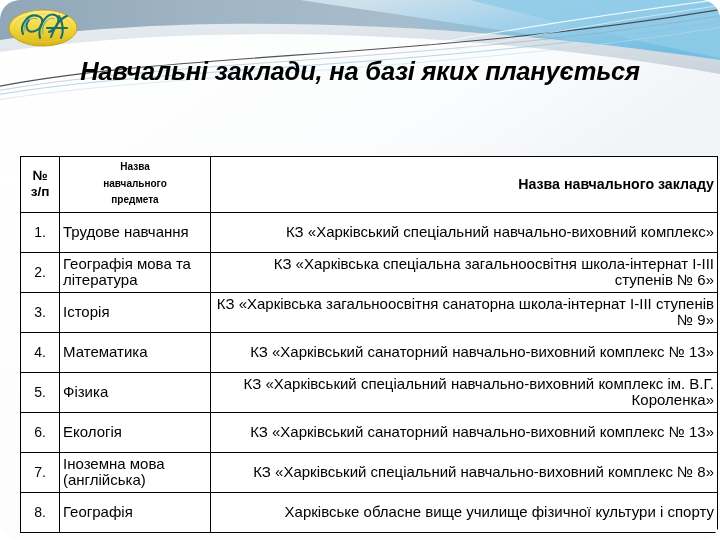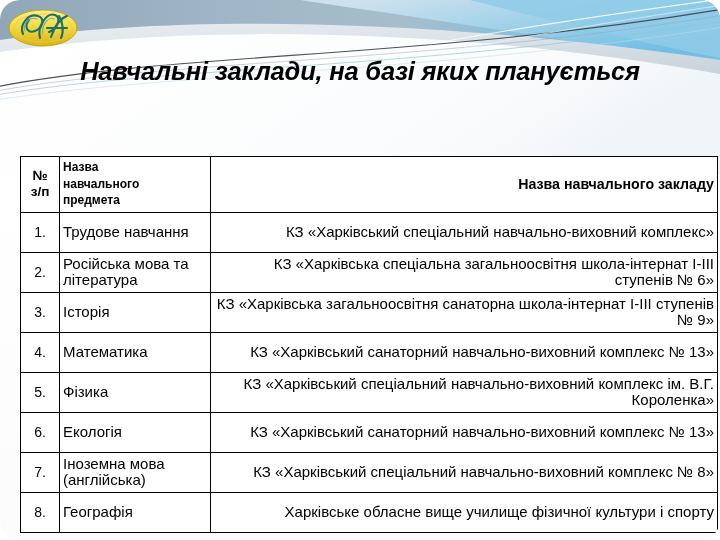--- a/index.html
+++ b/index.html
@@ -102,21 +102,21 @@
   .col-inst { width: 500px; text-align: right; }
 
   thead th {
     font-weight: bold;
     text-align: center;
     line-height: 16px;
     padding-top: 2px;
     padding-bottom: 3px;
   }
   thead th.col-num  { font-size: 13.6px; }
-  thead th.col-subj { font-size: 12px; }
+  thead th.col-subj { font-size: 10px; text-align: center; }
   thead th.col-inst { font-size: 14.2px; }
 
   tbody td.col-num {
     text-align: center;
     font-size: 14px;
   }
   tbody tr { height: 40px; }
   thead tr { height: 56px; }
 </style>
 </head>
@@ -220,21 +220,21 @@
         </tr>
       </thead>
       <tbody>
         <tr>
           <td class="col-num">1.</td>
           <td class="col-subj">Трудове навчання</td>
           <td class="col-inst">КЗ «Харківський спеціальний навчально-виховний комплекс»</td>
         </tr>
         <tr>
           <td class="col-num">2.</td>
-          <td class="col-subj">Російська мова та література</td>
+          <td class="col-subj">Географія мова та література</td>
           <td class="col-inst">КЗ «Харківська спеціальна загальноосвітня школа-інтернат I-III ступенів № 6»</td>
         </tr>
         <tr>
           <td class="col-num">3.</td>
           <td class="col-subj">Історія</td>
           <td class="col-inst">КЗ «Харківська загальноосвітня санаторна школа-інтернат I-III ступенів № 9»</td>
         </tr>
         <tr>
           <td class="col-num">4.</td>
           <td class="col-subj">Математика</td>

